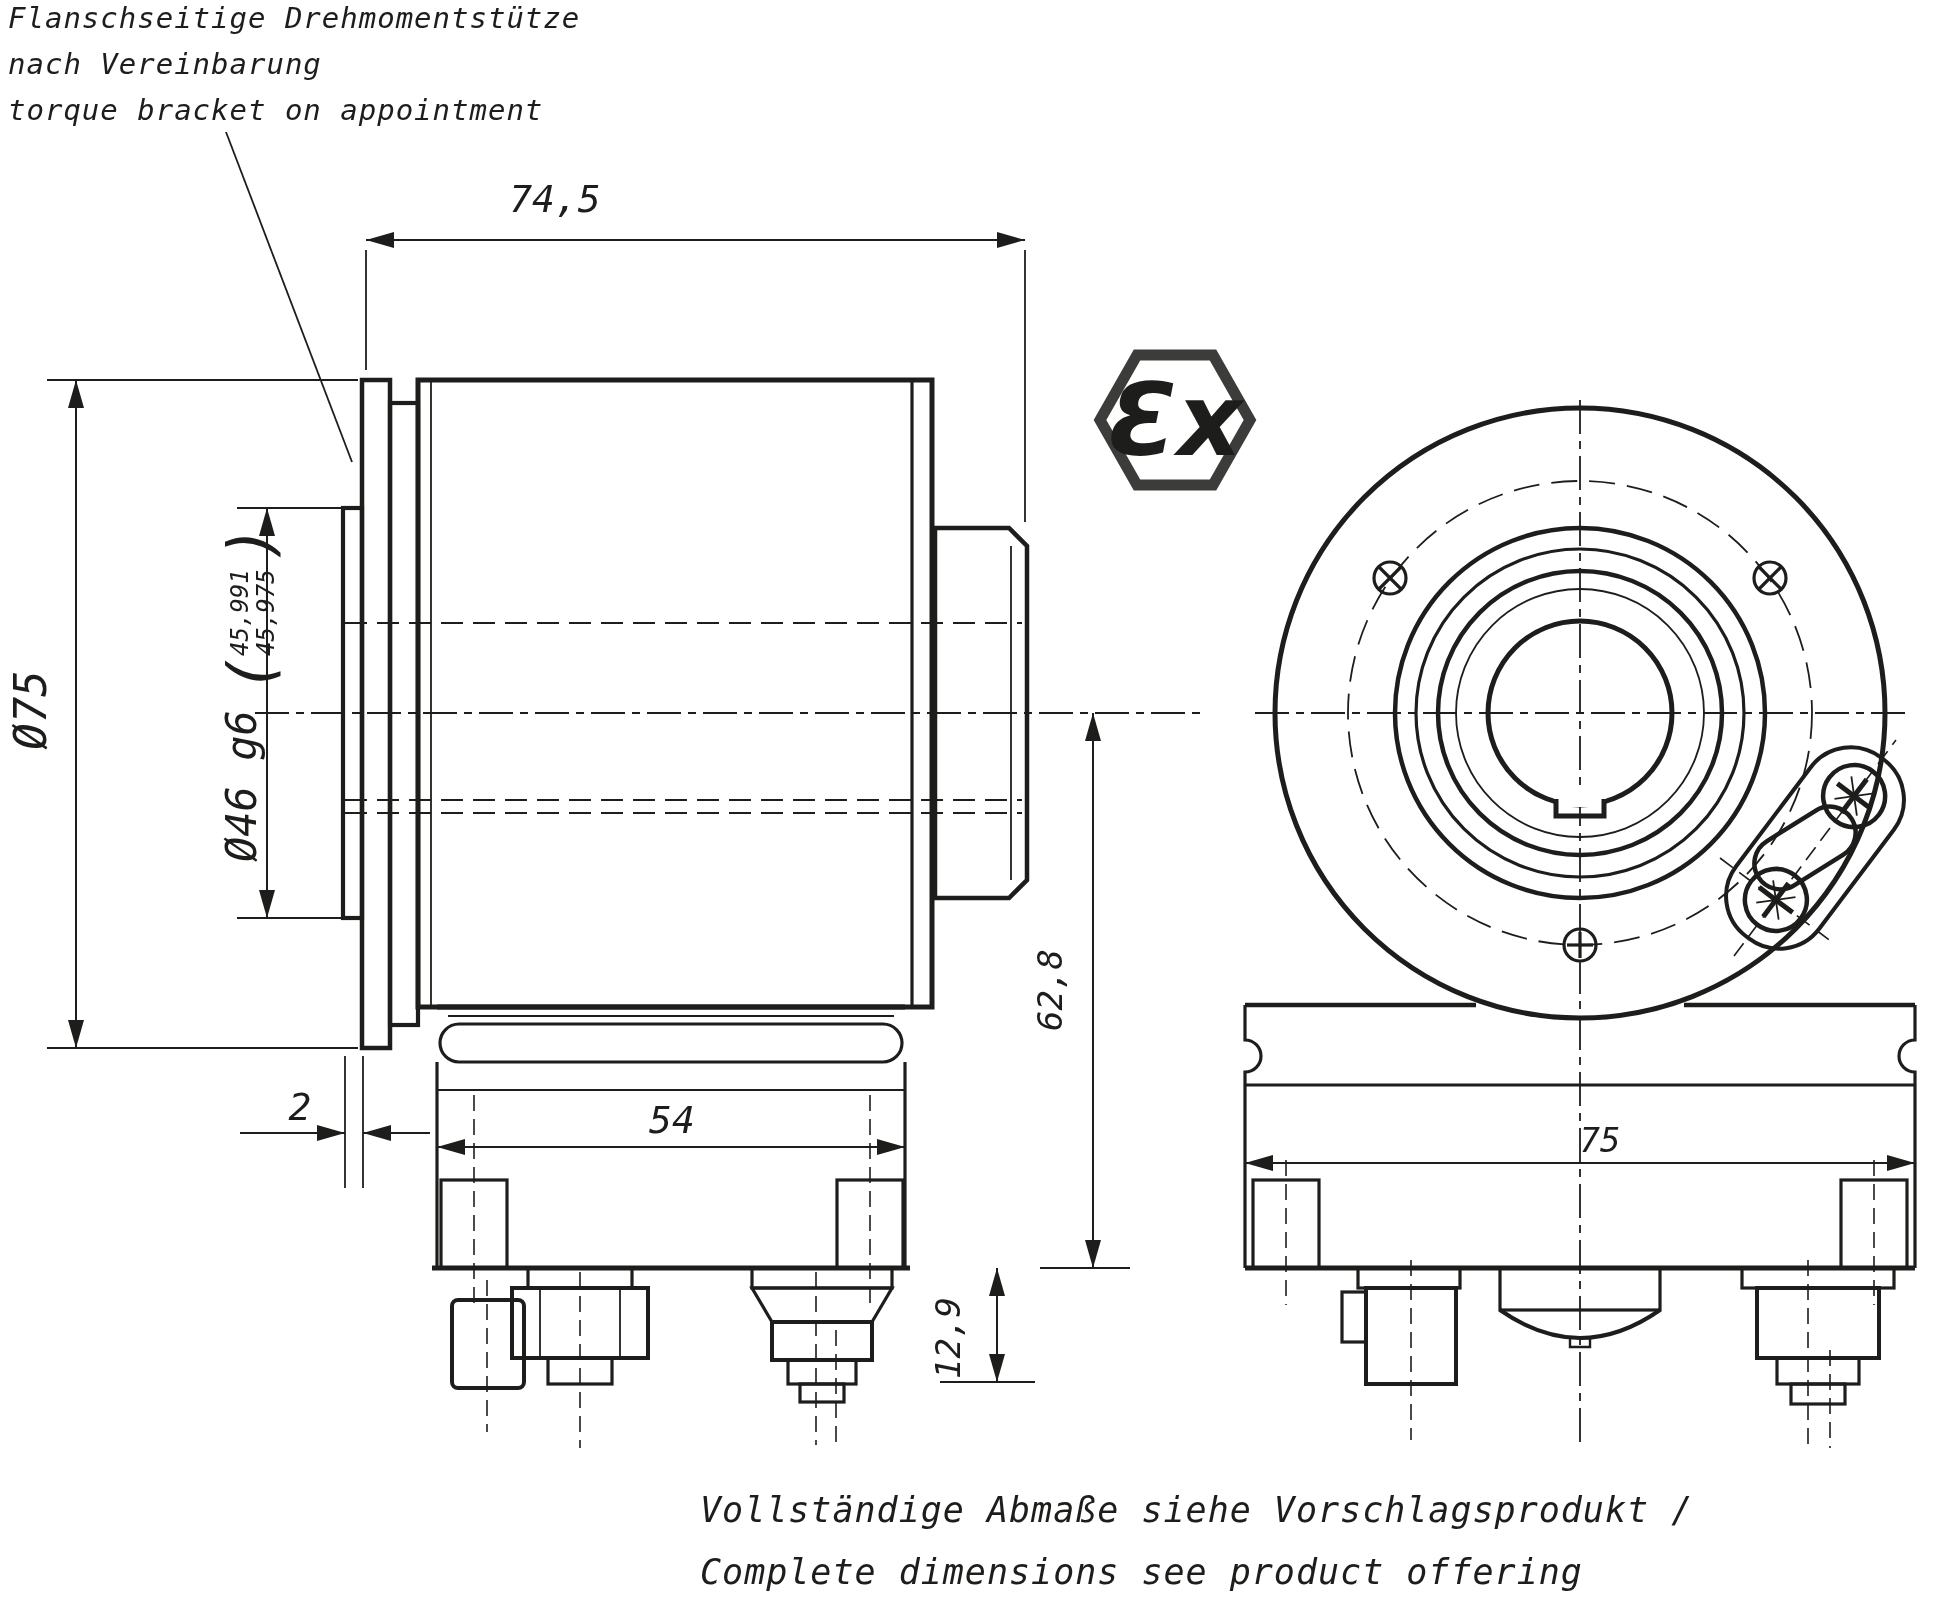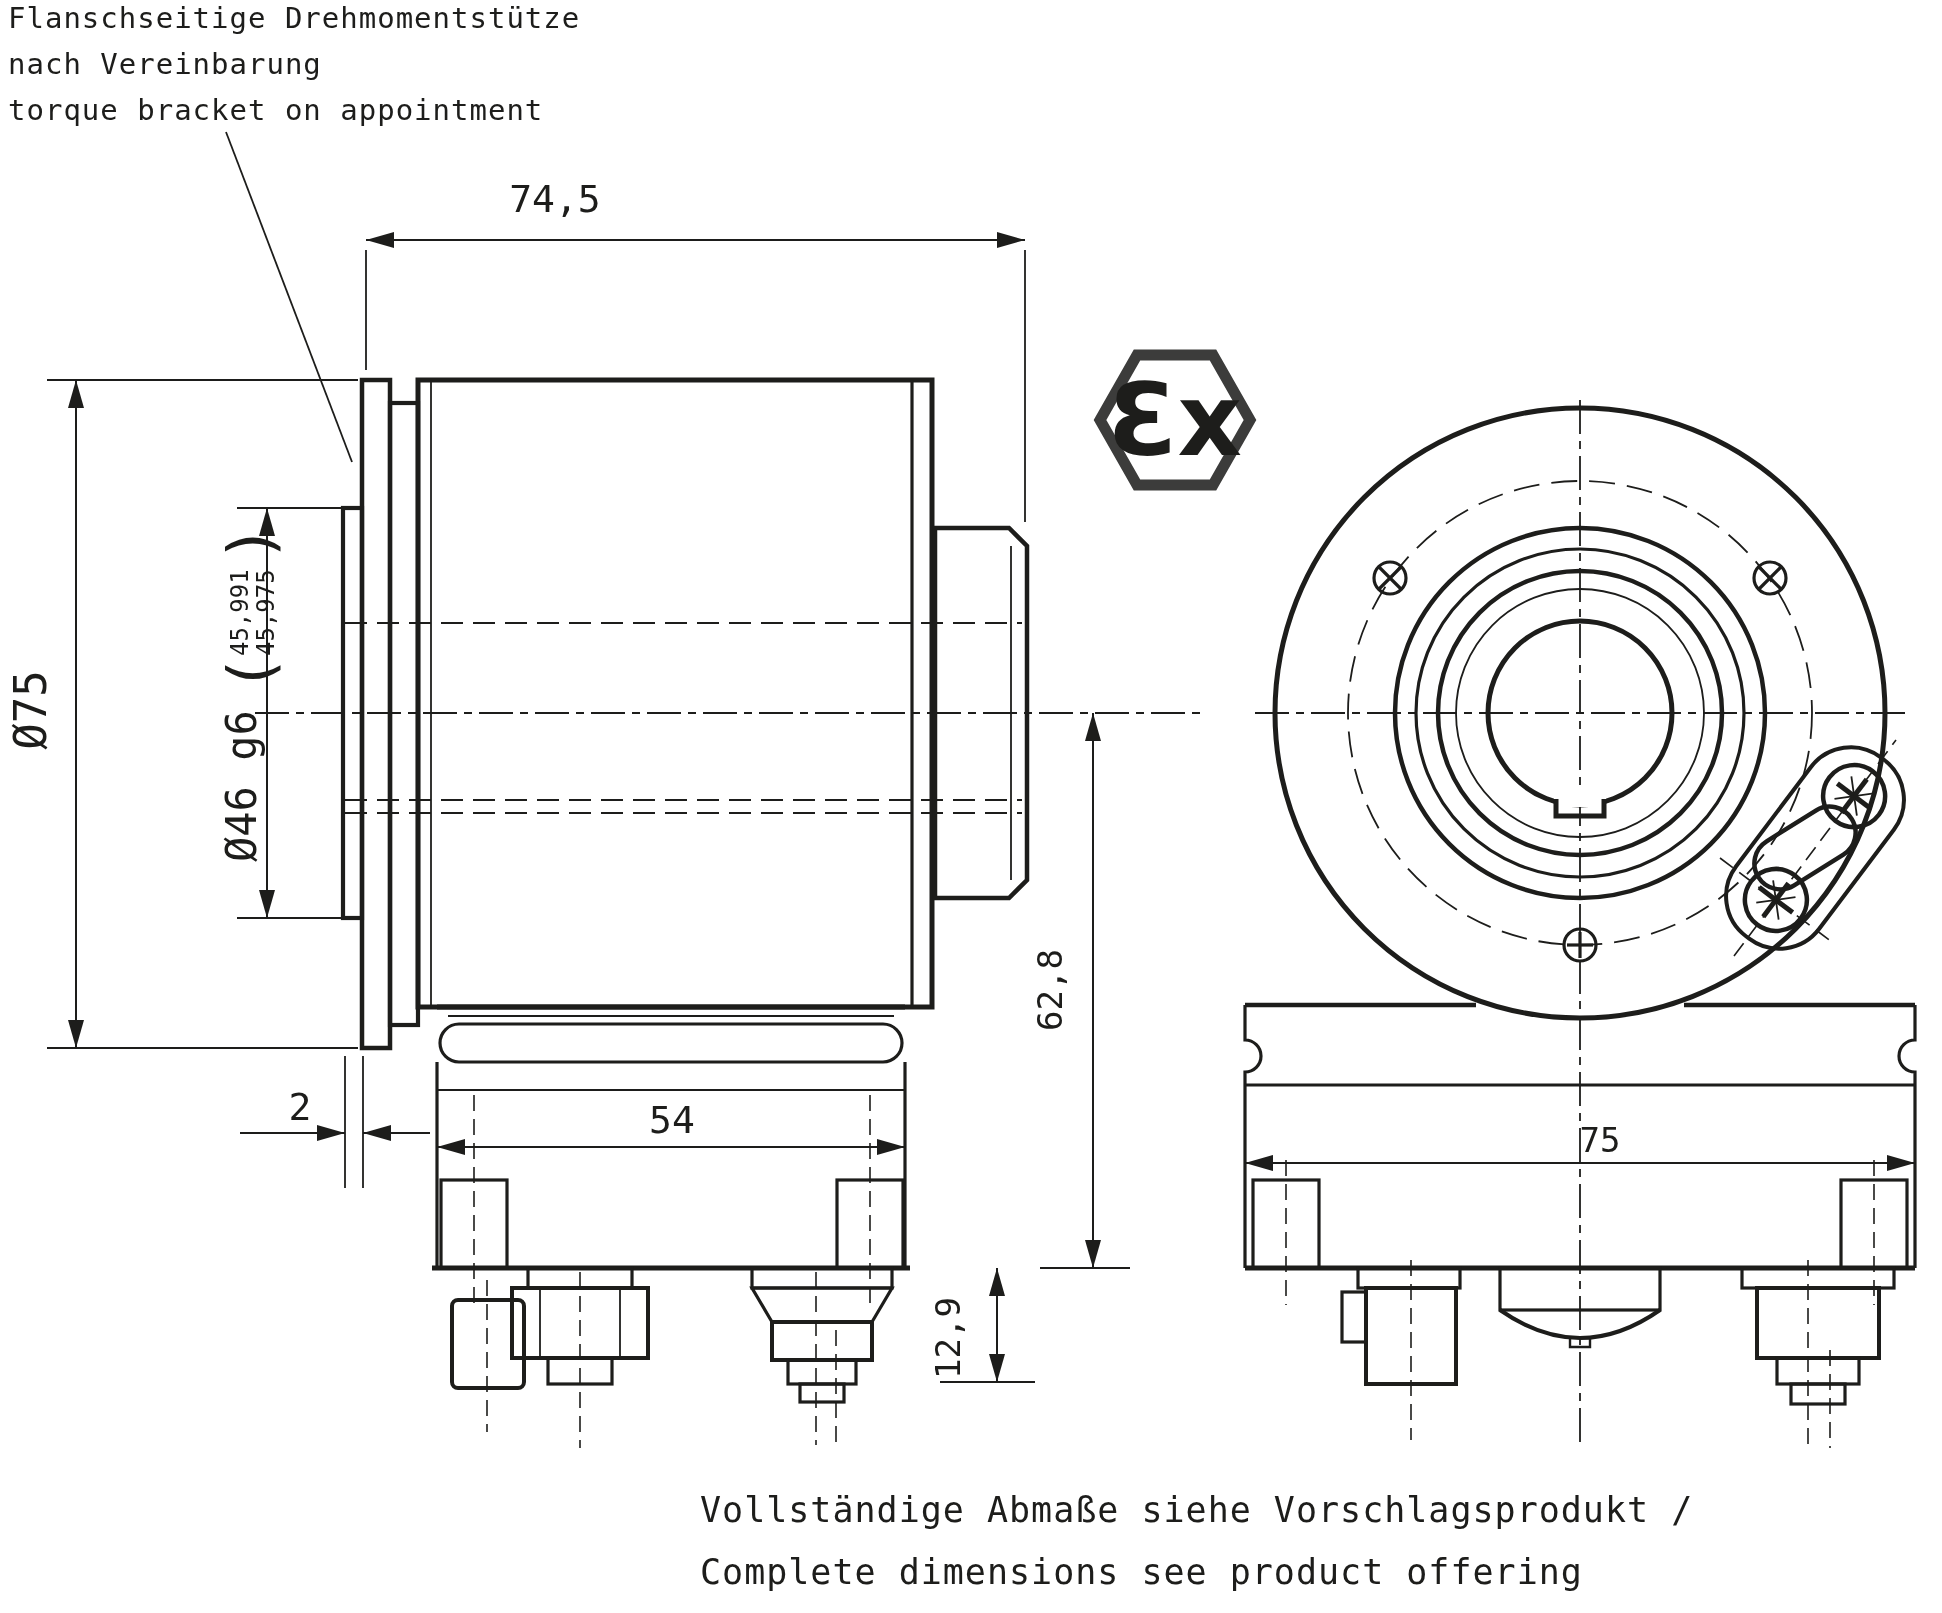--- a/index.html
+++ b/index.html
@@ -1,16 +1,16 @@
 <!DOCTYPE html>
 <html><head>
 <meta charset="utf-8">
 <style>
   html,body{margin:0;padding:0;background:#ffffff;}
-  .page{width:1942px;height:1613px;background:#ffffff;position:relative;overflow:hidden;}
+  .page{width:1942px;height:1613px;background:#ffffff;position:relative;overflow:hidden;font-style:italic;}
   svg{display:block;}
   text{font-family:"DejaVu Sans Mono","Liberation Mono",monospace;fill:#1d1d1b;}
   .t-note{font-size:29px;letter-spacing:1px;}
   .t-dim{font-size:38px;}
   .t-dim-sm{font-size:34px;}
   .t-tol{font-size:24px;}
   .t-paren{font-size:62px;}
   .t-footer{font-size:35px;letter-spacing:1px;}
   .t-ex{font-size:100px;font-weight:bold;font-family:"DejaVu Sans","Liberation Sans",sans-serif;}
   .ln{stroke:#1d1d1b;fill:none;}

